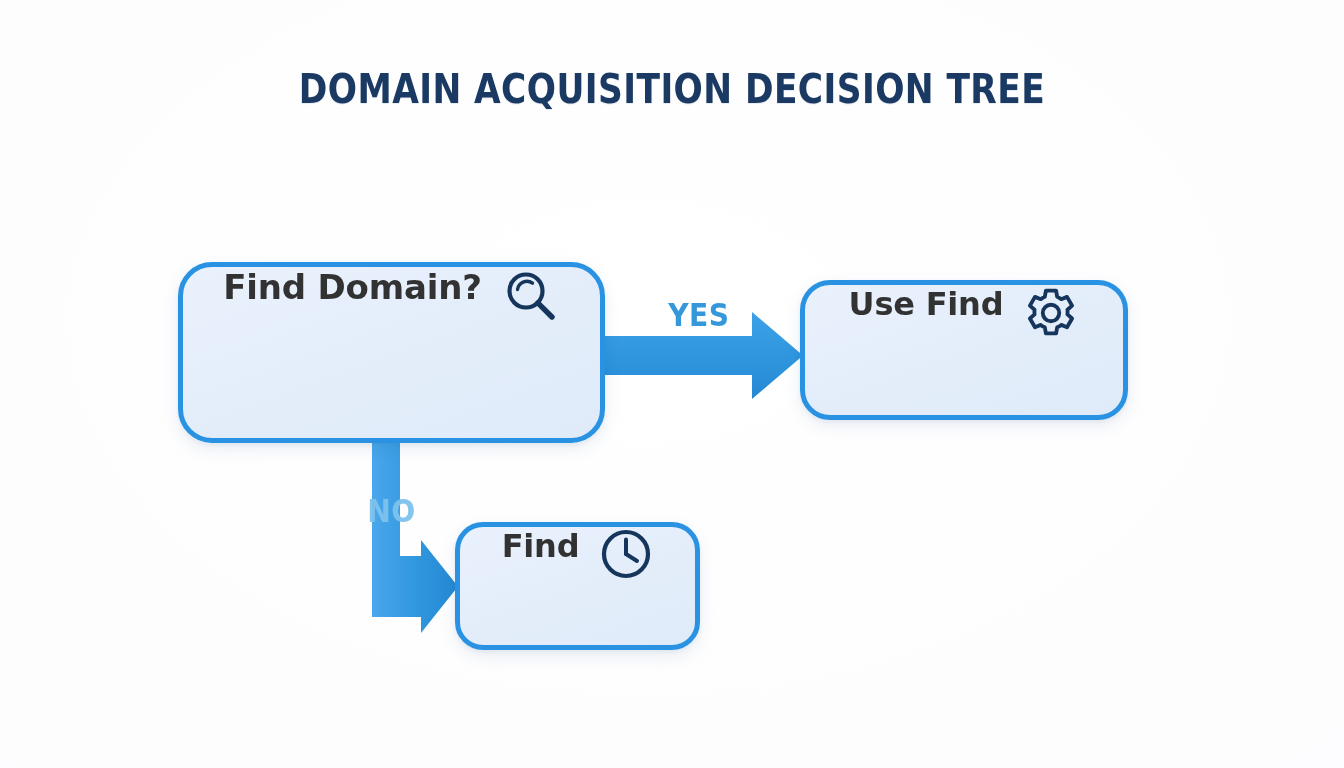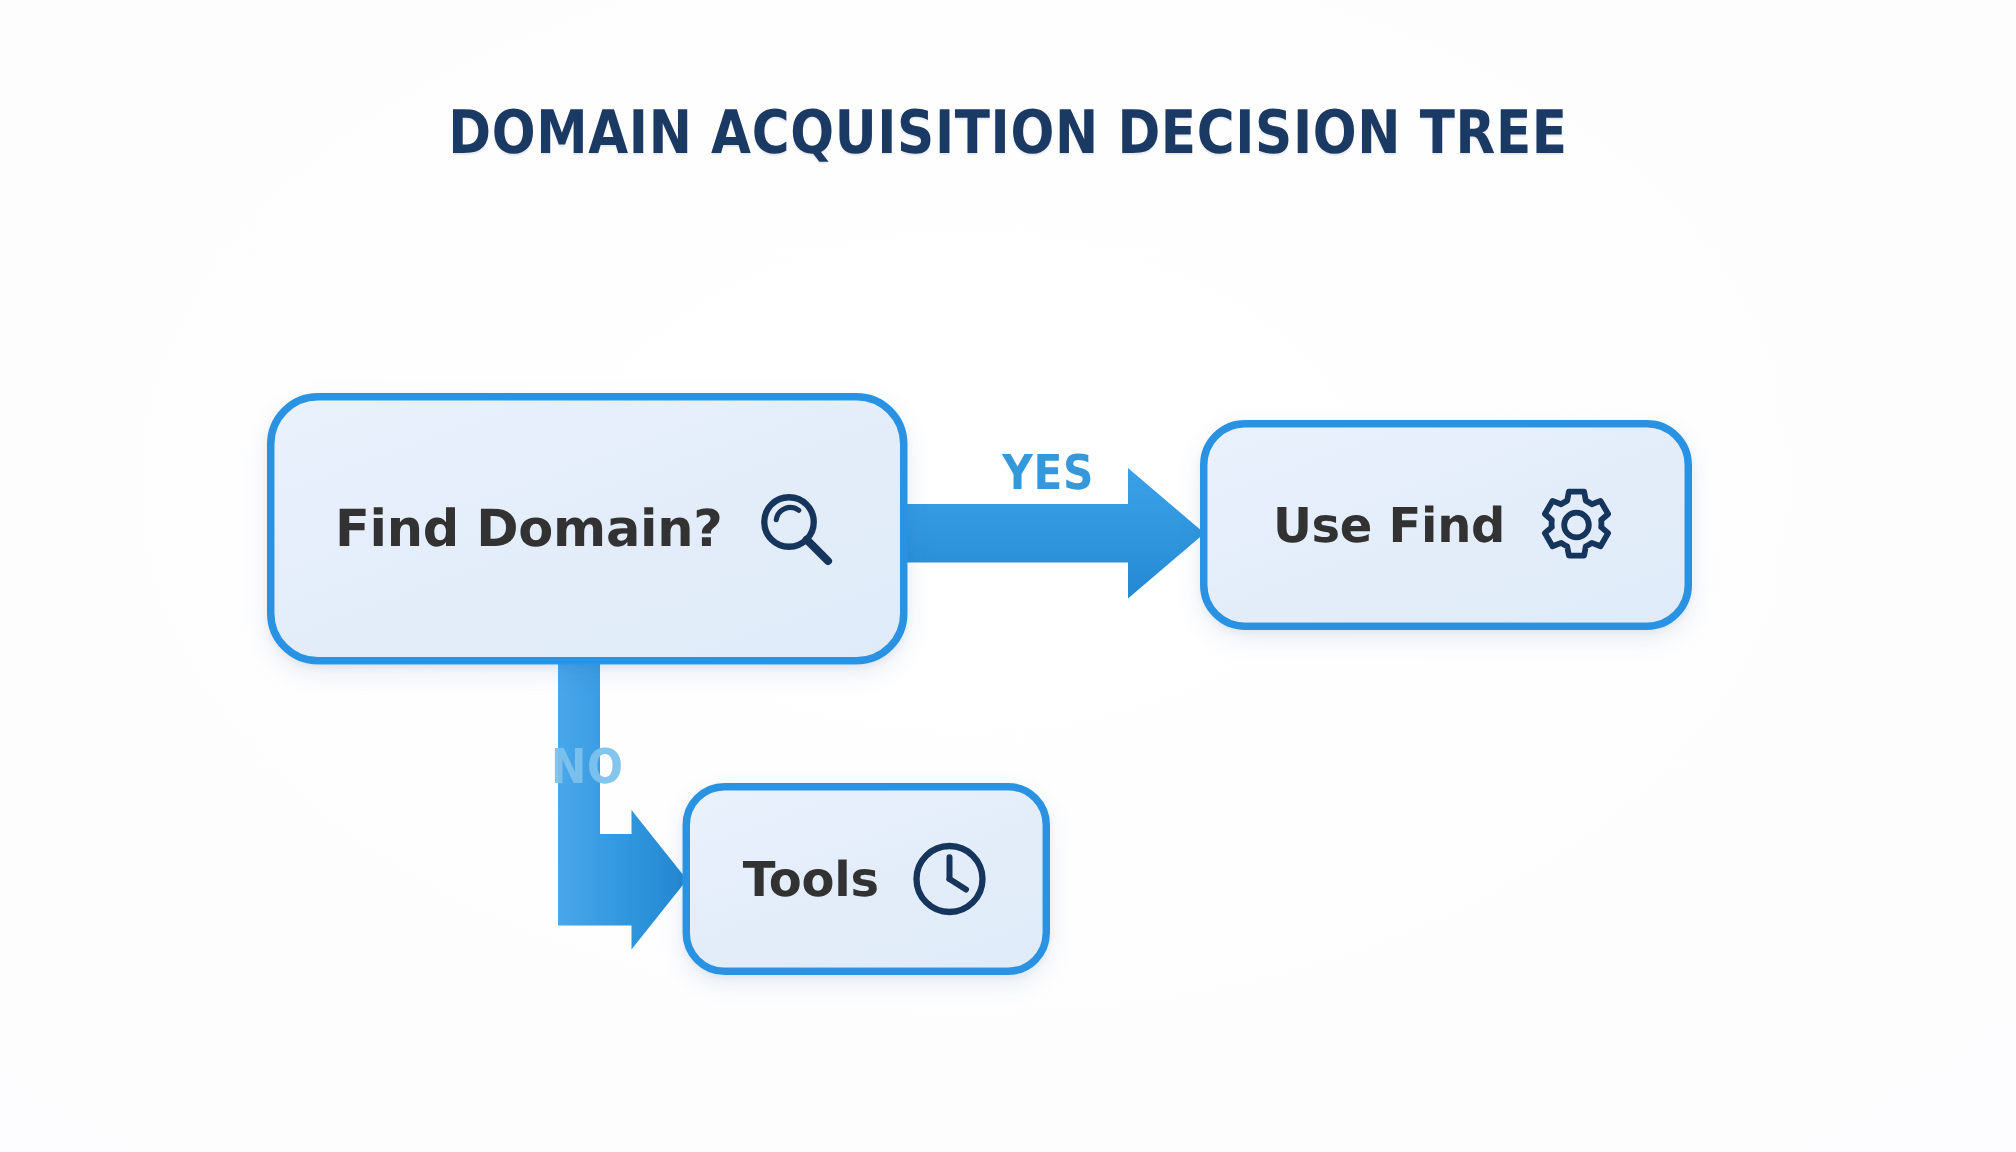--- a/index.html
+++ b/index.html
@@ -38,21 +38,20 @@
   }
 
   
   .node {
     position: absolute;
     box-sizing: border-box;
     background: linear-gradient(160deg, #e9f1fc 0%, #e3edfa 55%, #e0ebf9 100%);
     border: 5px solid #2a92e2;
     border-radius: 34px;
     display: flex;
-    align-items: center;
     justify-content: center;
     gap: 20px;
     box-shadow: 0 6px 16px rgba(40,90,150,0.10),
                 0 2px 4px rgba(40,90,150,0.06);
   }
   .node-label {
     font-family: "DejaVu Sans", sans-serif;
     font-size: 33px;
     font-weight: 700;
     color: #323232;
@@ -173,21 +172,21 @@
                    l -1.3 7.0 h -11.6 l -1.3 -7.0 a 19 19 0 0 1 -4.6 -2.7 l -6.6 2.6 l -5.8 -10.0
                    l 5.3 -4.6 a 19 19 0 0 1 0 -5.4 l -5.3 -4.6 l 5.8 -10.0 l 6.6 2.6
                    a 19 19 0 0 1 4.6 -2.7 Z"></path>
           <circle cx="32" cy="32" r="9.4"></circle>
         </g>
       </svg>
     </span>
   </div>
 
   <div class="node" id="node-wait">
-    <span class="node-label">Tools</span>
+    <span class="node-label">Find</span>
     <span class="node-icon">
       <svg width="54" height="54" viewBox="0 0 54 54" xmlns="http://www.w3.org/2000/svg">
         <circle cx="27" cy="27" r="22" fill="none" stroke="#16355c" stroke-width="4.2"></circle>
         <line x1="27" y1="27" x2="27" y2="12.5" stroke="#16355c" stroke-width="4" stroke-linecap="round"></line>
         <line x1="27" y1="27" x2="38" y2="34" stroke="#16355c" stroke-width="4" stroke-linecap="round"></line>
       </svg>
     </span>
   </div>
 
   <div class="edge-label" id="label-yes">YES</div>

